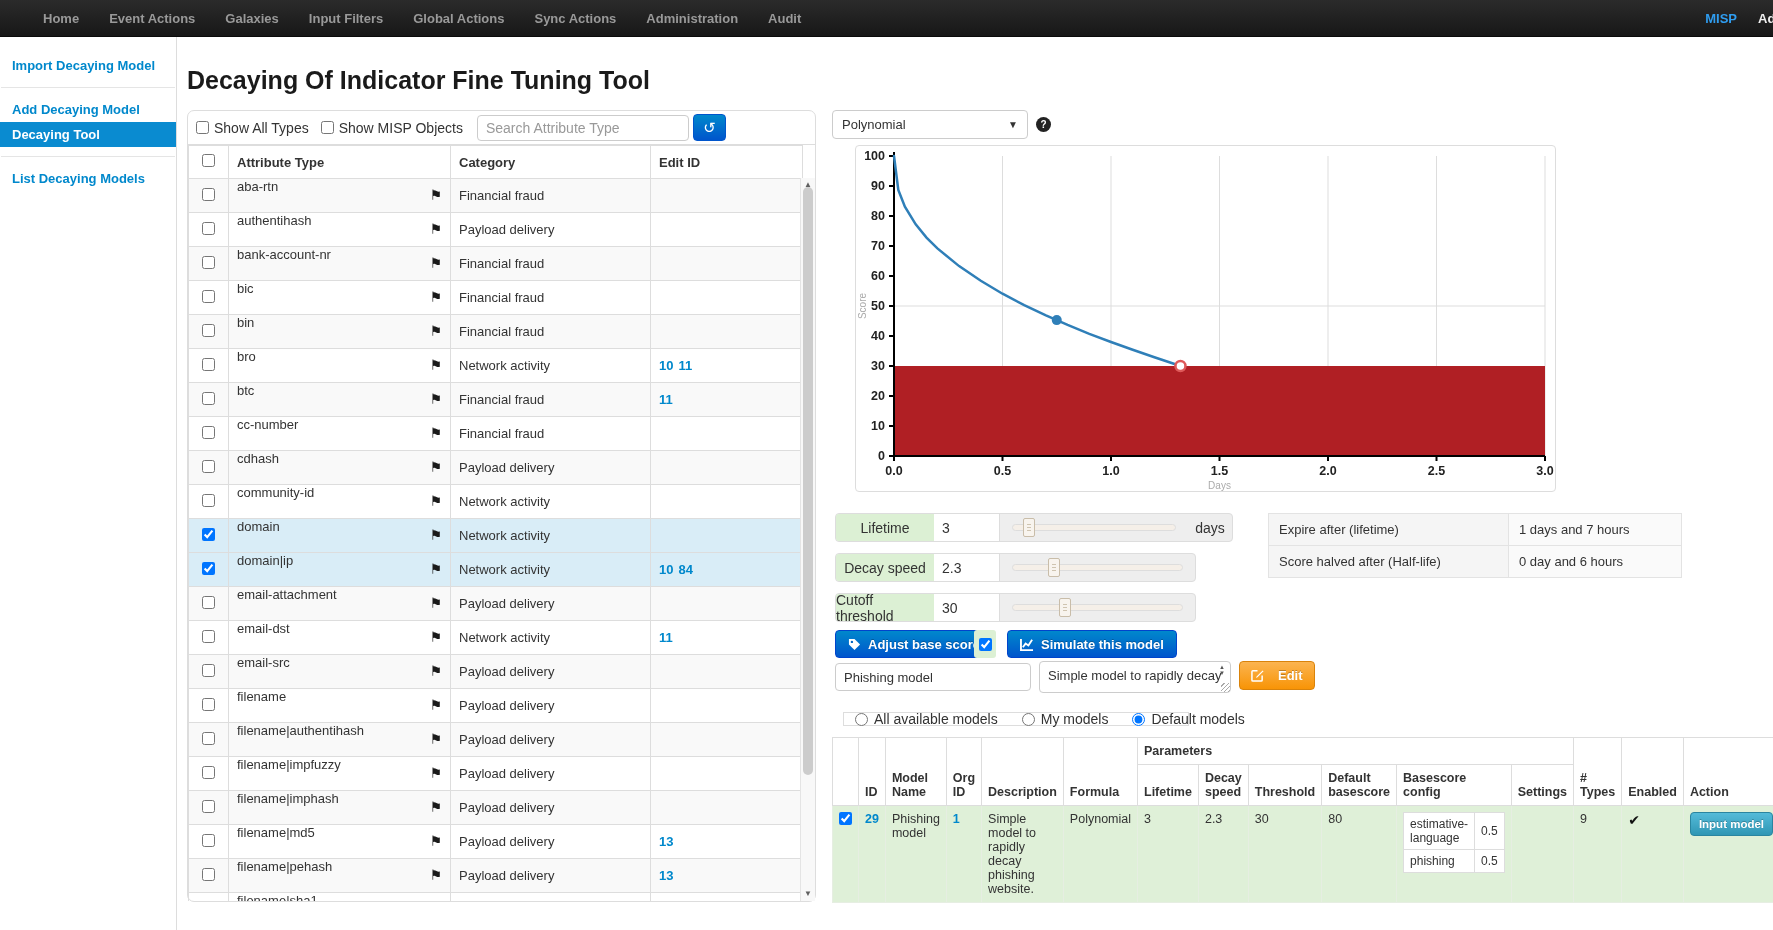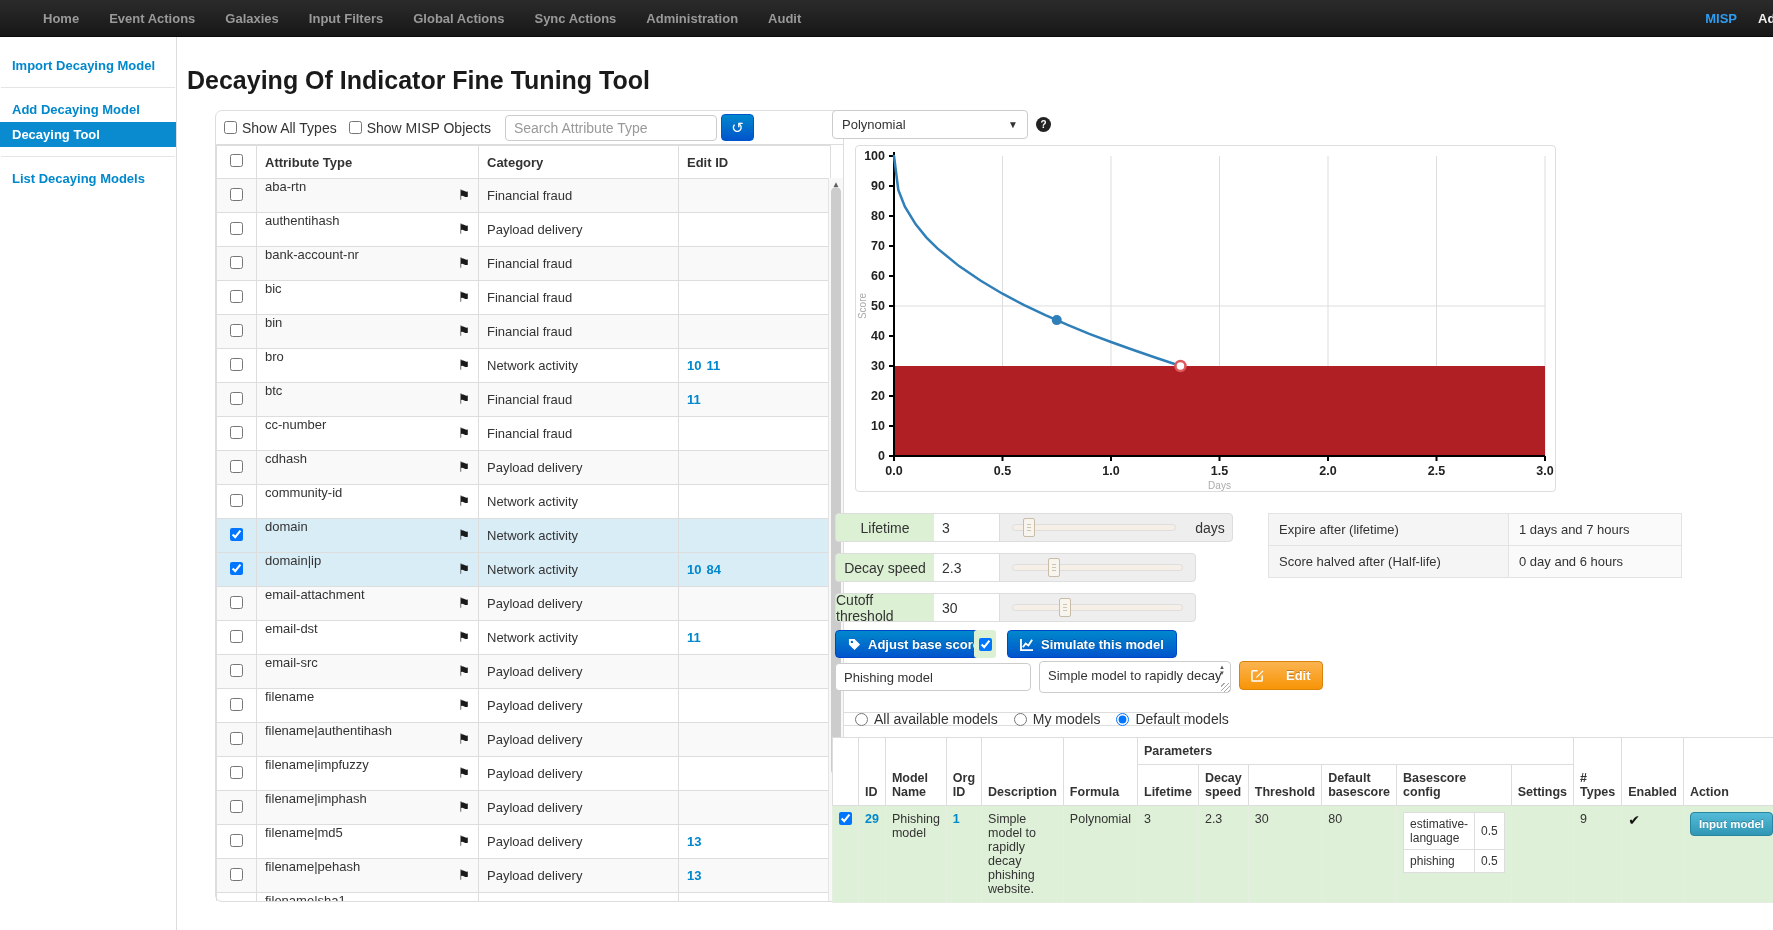--- a/index.html
+++ b/index.html
@@ -19,21 +19,21 @@
   .sidebar { position:absolute; top:37px; left:0; width:177px; bottom:0; border-right:1px solid #ddd; padding-top:16px; background:#fff; }
   .side-item { display:block; font-size:13px; color:#0088cc; padding:5px 12px; }
   .side-item.active { background:#0a8bd0; color:#fff; }
   .side-divider { border-top:1px solid #e5e5e5; margin:9px 1px; }
 
   
   .page-title { position:absolute; left:187px; top:66px; font-size:25px; font-weight:bold; color:#1a1a1a; }
 
   
   .attr-panel { position:absolute; left:187px; top:110px; width:629px; height:792px;
-    border:1px solid #ddd; border-radius:7px; background:#fff;margin-left:28px; }
+    border:1px solid #ddd; border-radius:7px; background:#fff; }
   .attr-controls { height:33px; display:flex; align-items:center; padding:0 8px; font-size:14px; color:#333; }
   .attr-controls label { display:flex; align-items:center; gap:5px; margin-right:12px; }
   .search-input { width:212px; height:26px; border:1px solid #ccc; border-radius:4px; padding:0 8px;
     font-size:14px; color:#555; margin-left:2px; outline:none; font-family:inherit; }
   .search-input::placeholder { color:#999; }
   .refresh-btn { width:33px; height:27px; margin-left:4px; border:1px solid #0055cc; border-radius:4px;
     background:linear-gradient(#0088cc,#0055cc); color:#fff; font-size:15px; line-height:25px; text-align:center; cursor:pointer; }
   .attr-table-wrap { position:absolute; top:33px; left:0; right:0; bottom:0; border-top:1px solid #ddd; overflow:hidden; }
   table.attr-table { border-collapse:collapse; table-layout:fixed; width:614px; font-size:13px; }
   .attr-table th, .attr-table td { border:1px solid #ddd; height:33px; padding:0 8px; overflow:hidden; white-space:nowrap; }
@@ -86,25 +86,25 @@
   
   .model-name-input { position:absolute; left:835px; top:663px; width:196px; height:28px; border:1px solid #ccc; border-radius:4px;
     padding:0 8px; font-size:13px; color:#333; outline:none; font-family:inherit; }
   .model-desc { position:absolute; left:1039px; top:661px; width:192px; height:32px; border:1px solid #ccc; border-radius:4px;
     padding:6px 20px 4px 8px; font-size:13px; color:#333; resize:none; overflow:hidden; white-space:nowrap; outline:none; font-family:inherit; }
   .desc-spin { position:absolute; left:1216px; top:664px; width:12px; font-size:6px; line-height:6px; color:#555; text-align:center; }
   .desc-grip { position:absolute; left:1221px; top:683px; width:9px; height:9px;
     background:repeating-linear-gradient(135deg, transparent 0 2px, #aaa 2px 3px); }
   .edit-btn { position:absolute; left:1239px; top:661px; height:29px; border:1px solid #d9830b; border-radius:4px;
     background:linear-gradient(#fbb450,#f89406); color:#fff; font-weight:bold; font-size:13px;
-    display:flex; align-items:center; gap:22px; padding:0 11px; cursor:pointer; text-shadow:0 -1px 0 rgba(0,0,0,.25); }
+    display:flex; align-items:center; gap:14px; padding:0 11px; cursor:pointer; text-shadow:0 -1px 0 rgba(0,0,0,.25); }
 
   
   .model-filter { position:absolute; left:843px; top:712px; height:14px; border:1px solid #ddd; background:#fff;
-    display:flex; align-items:center; gap:16px; padding:0 11px; font-size:14px; color:#333; width:346px; }
+    display:flex; align-items:center; gap:24px; padding:0 11px; font-size:14px; color:#333; width:346px; }
   .radio-opt { display:flex; align-items:center; gap:6px; cursor:pointer; white-space:nowrap; }
 
   
   .models-table { position:absolute; left:832px; top:737px; border-collapse:collapse; font-size:12.5px; background:#fff; }
   .models-table th { border:1px solid #ddd; font-weight:bold; text-align:left; vertical-align:bottom; padding:6px; background:#fff; }
   .models-table th.params-head { vertical-align:top; }
   .models-table td { border:1px solid #e6eee2; background:#dff0d8; vertical-align:top; padding:6px;margin-left:12px; }
   .models-table td.cb-cell { text-align:center; }
   .models-table a { color:#0088cc; }
   .bs-config { border-collapse:collapse; background:#fff; }

